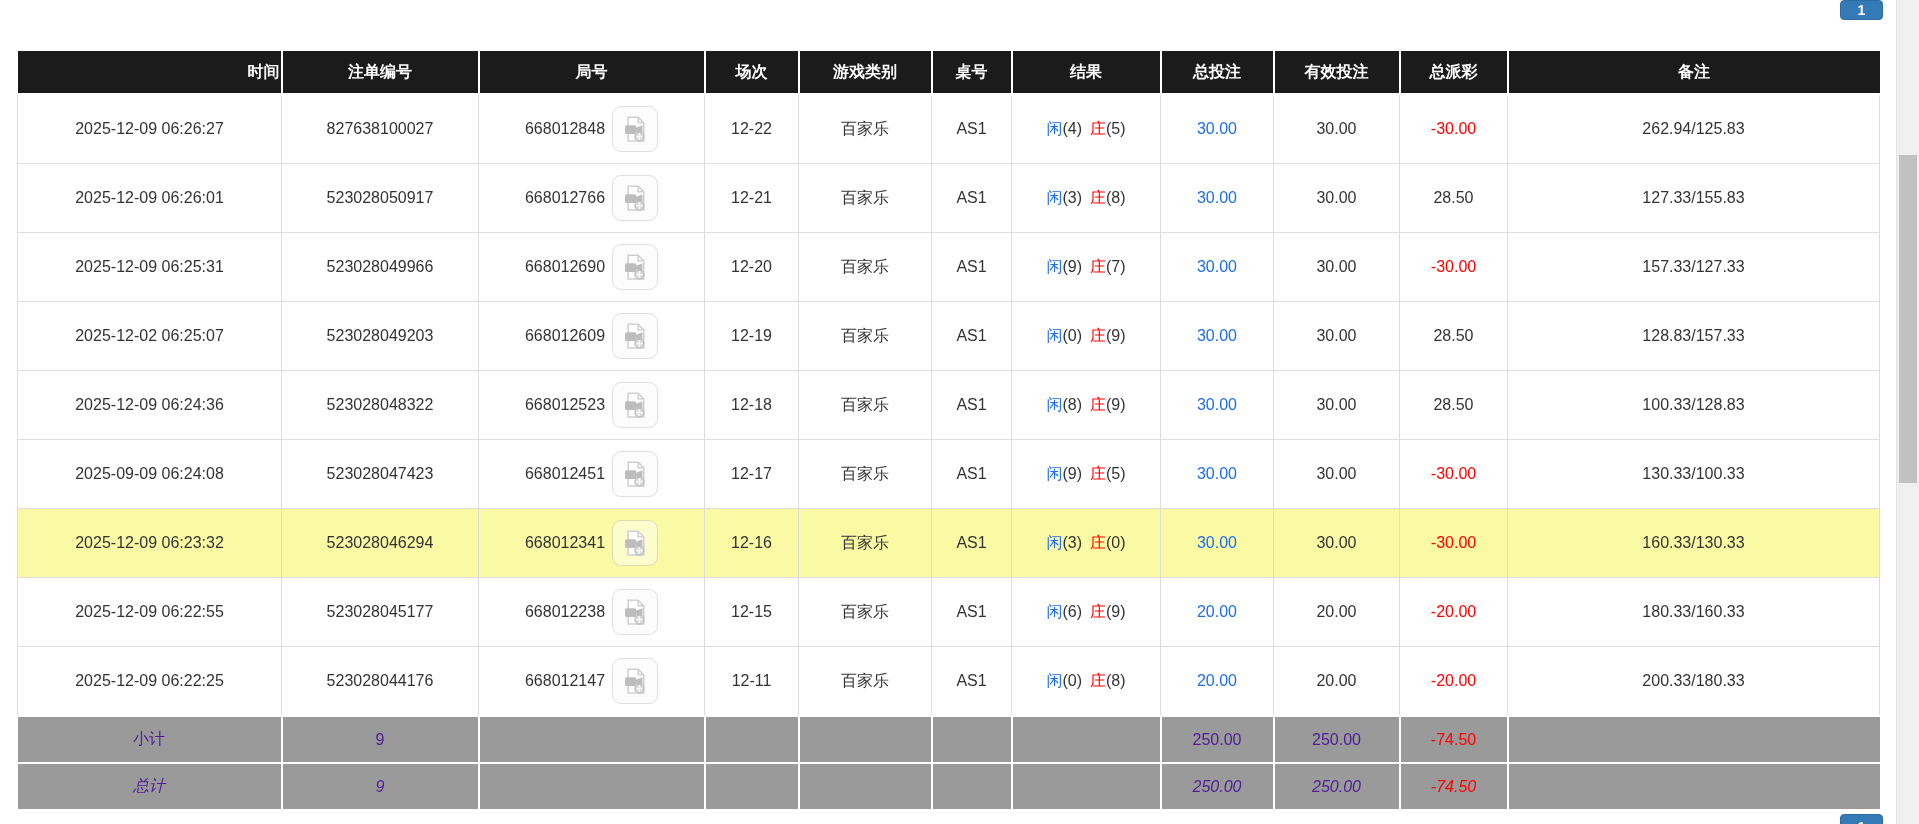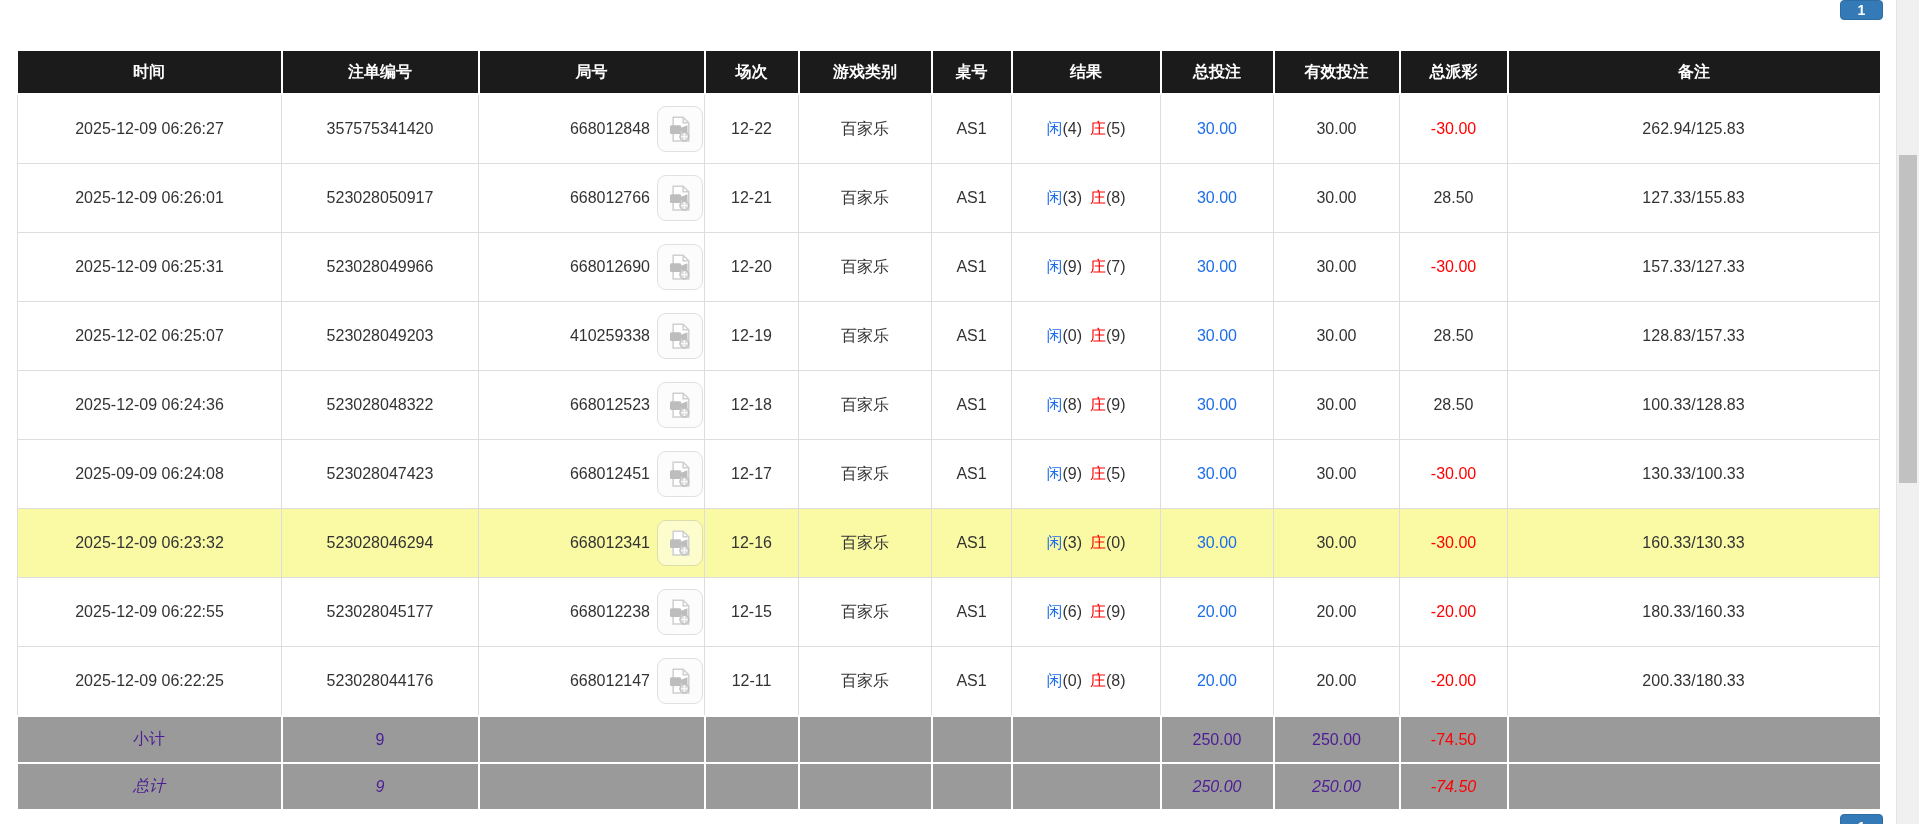--- a/index.html
+++ b/index.html
@@ -6,39 +6,39 @@
   body{
     width:1919px;height:824px;overflow:hidden;position:relative;
     background:#ffffff;font-family:"Liberation Sans",sans-serif;color:#333;
   }
   .table-wrap{position:absolute;left:17px;top:51px;width:1862px;}
   table{border-collapse:collapse;width:100%;table-layout:fixed;font-size:16px;}
   thead th{
     background:#1b1b1b;color:#fff;font-weight:bold;height:40px;
     border:2px solid #fff;border-top:none;text-align:center;font-size:16px;
   }
-  thead th:first-child{border-left:none;}
+  thead th:first-child{border-left:none;text-align:right;}
   thead th:last-child{border-right:none;}
   tbody td{
     border:1px solid #dddddd;text-align:center;height:66px;
     background:#fff;vertical-align:middle;
   }
   tbody tr.hl td{background:#fafaa5;}
   tfoot td{
     background:#9a9a9a;color:#4c1d95;text-align:center;height:43px;
     border:2px solid #fff;font-size:16px;
   }
   tfoot td:first-child{border-left:none;}
   tfoot td:last-child{border-right:none;}
   tfoot tr:last-child td{border-bottom:none;font-style:italic;}
   .blue{color:#1e6eeb;}
   .neg{color:#ff0000 !important;}
   .pl{color:#1e6eeb;}
   .bl{color:#ff0000;margin-left:8px;}
-  .round-cell-inner{display:flex;align-items:center;justify-content:flex-end;gap:7px;}
+  .round-cell-inner{display:flex;align-items:center;justify-content:center;gap:7px;}
   .video-btn{
     width:46px;height:46px;border:1px solid #e0e0e0;border-radius:9px;
     background:#fcfcfc;display:inline-flex;align-items:center;justify-content:center;
     cursor:pointer;padding:0;
   }
   tr.hl .video-btn{background:rgba(255,255,255,0.45);border-color:#ddddad;}
   .pg-btn{
     position:absolute;right:36px;width:43px;background:#337ab7;border:1px solid #2e6da4;
     color:#fff;font-weight:bold;font-size:14px;text-align:center;border-radius:4px;
     display:flex;align-items:center;justify-content:center;cursor:pointer;
@@ -84,21 +84,21 @@
       <th>结果</th>
       <th>总投注</th>
       <th>有效投注</th>
       <th>总派彩</th>
       <th>备注</th>
     </tr>
   </thead>
   <tbody id="tbody">
         <tr>
           <td>2025-12-09 06:26:27</td>
-          <td>357575341420</td>
+          <td>827638100027</td>
           <td>
             <div class="round-cell-inner">
               <span>668012848</span>
               <button class="video-btn">
                 <svg viewBox="0 0 24 24" width="30" height="30">
                   <path d="M6.5 2.5 h8 l4.5 4.5 v14.5 h-12.5 z" fill="#ffffff" stroke="#cfcfcf" stroke-width="1.2"></path>
                   <path d="M14.5 2.5 v4.5 h4.5" fill="none" stroke="#cfcfcf" stroke-width="1.2"></path>
                   <rect x="4" y="9" width="9" height="7" rx="1.2" fill="#bdbdbd"></rect>
                   <path d="M12.8 11 l5.2 -2 v7 l-5.2 -2 z" fill="#bdbdbd"></path>
                   <circle cx="15.5" cy="18" r="3.6" fill="#d9d9d9" stroke="#bdbdbd"></circle>
@@ -180,21 +180,21 @@
           <td class="blue">30.00</td>
           <td>30.00</td>
           <td class="neg">-30.00</td>
           <td>157.33/127.33</td>
         </tr>
         <tr>
           <td>2025-12-02 06:25:07</td>
           <td>523028049203</td>
           <td>
             <div class="round-cell-inner">
-              <span>410259338</span>
+              <span>668012609</span>
               <button class="video-btn">
                 <svg viewBox="0 0 24 24" width="30" height="30">
                   <path d="M6.5 2.5 h8 l4.5 4.5 v14.5 h-12.5 z" fill="#ffffff" stroke="#cfcfcf" stroke-width="1.2"></path>
                   <path d="M14.5 2.5 v4.5 h4.5" fill="none" stroke="#cfcfcf" stroke-width="1.2"></path>
                   <rect x="4" y="9" width="9" height="7" rx="1.2" fill="#bdbdbd"></rect>
                   <path d="M12.8 11 l5.2 -2 v7 l-5.2 -2 z" fill="#bdbdbd"></path>
                   <circle cx="15.5" cy="18" r="3.6" fill="#d9d9d9" stroke="#bdbdbd"></circle>
                   <circle cx="15.5" cy="18" r="1" fill="#fff"></circle>
                   <circle cx="15.5" cy="16.1" r="0.7" fill="#fff"></circle>
                   <circle cx="17.3" cy="18" r="0.7" fill="#fff"></circle>

